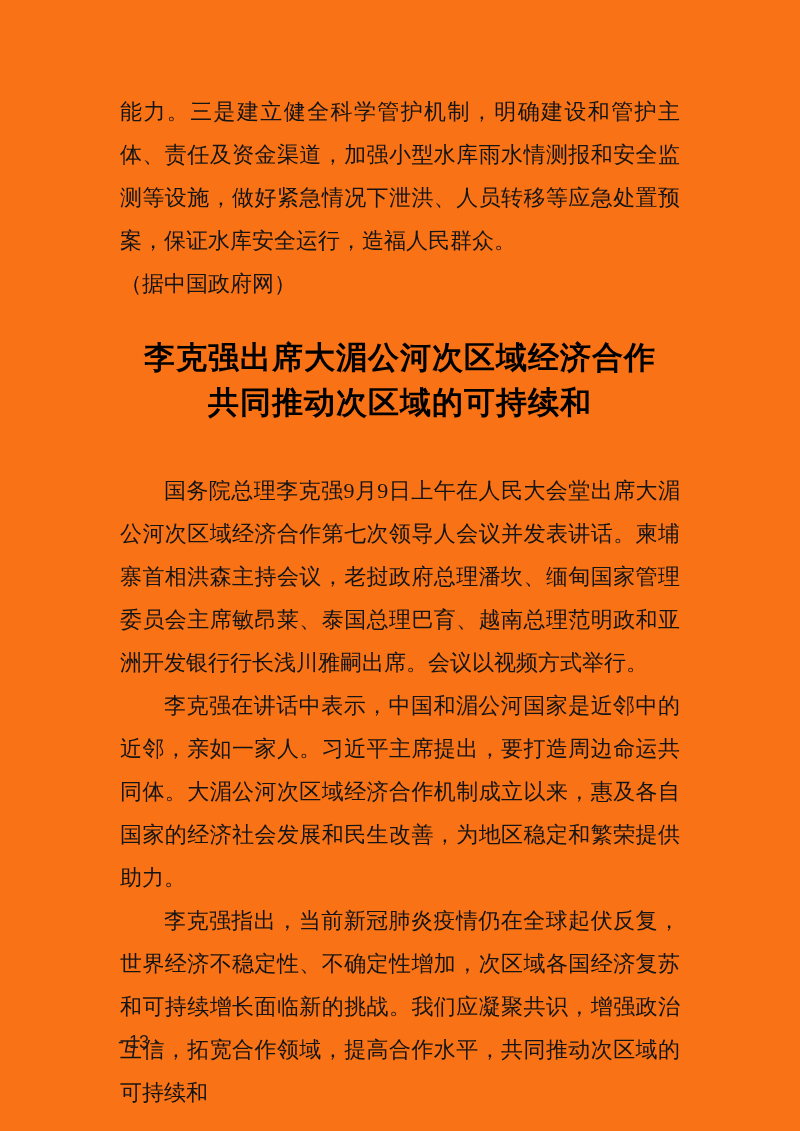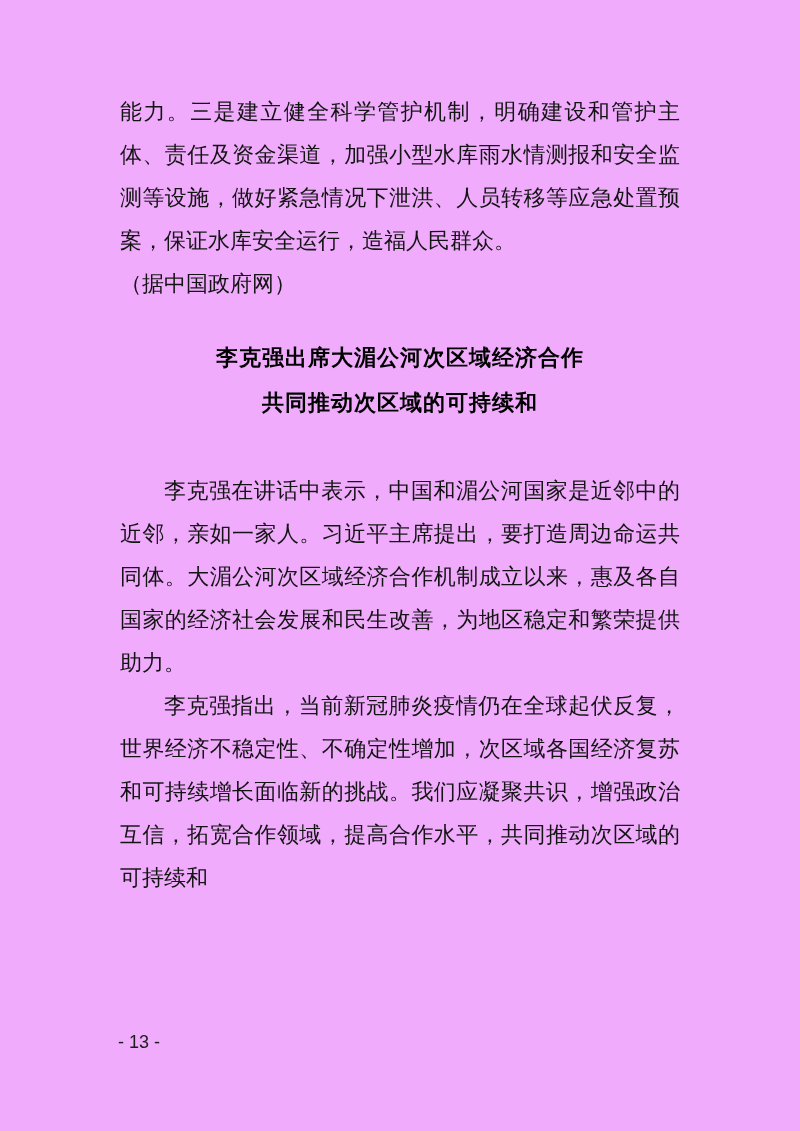--- a/index.html
+++ b/index.html
@@ -4,21 +4,21 @@
 <style>
   html, body {
     margin: 0;
     padding: 0;
     background: #ffffff;
   }
   .page {
     position: relative;
     width: 800px;
     height: 1131px;
-    background: #f0abfc;
+    background: #f97316;
     overflow: hidden;
     font-family: "Liberation Serif", "DejaVu Serif", serif;
     color: #141414;
   }
   .content {
     position: absolute;
     left: 120px;
     top: 90px;
     width: 560px;
     font-size: 22px;
@@ -35,21 +35,21 @@
     text-indent: 0;
   }
   .attribution {
     margin: 0;
     text-align: left;
     text-indent: 0;
     padding-right: 16px;
   }
   .article-title {
     margin: 30px 0 44px 0;
-    font-size: 22px;
+    font-size: 31px;
     line-height: 45px;
     font-weight: 700;
     text-align: center;
     color: #000000;
     letter-spacing: 1px;
   }
   .title-line {
     display: block;
   }
   .page-number {
@@ -70,20 +70,21 @@
 
     <p class="body-text no-indent">能力。三是建立健全科学管护机制，明确建设和管护主体、责任及资金渠道，加强小型水库雨水情测报和安全监测等设施，做好紧急情况下泄洪、人员转移等应急处置预案，保证水库安全运行，造福人民群众。</p>
 
     <p class="attribution">（据中国政府网）</p>
 
     <h1 class="article-title">
       <span class="title-line">李克强出席大湄公河次区域经济合作</span>
       <span class="title-line">共同推动次区域的可持续和</span>
     </h1>
 
+    <p class="body-text">国务院总理李克强9月9日上午在人民大会堂出席大湄公河次区域经济合作第七次领导人会议并发表讲话。柬埔寨首相洪森主持会议，老挝政府总理潘坎、缅甸国家管理委员会主席敏昂莱、泰国总理巴育、越南总理范明政和亚洲开发银行行长浅川雅嗣出席。会议以视频方式举行。</p>
 
     <p class="body-text">李克强在讲话中表示，中国和湄公河国家是近邻中的近邻，亲如一家人。习近平主席提出，要打造周边命运共同体。大湄公河次区域经济合作机制成立以来，惠及各自国家的经济社会发展和民生改善，为地区稳定和繁荣提供助力。</p>
 
     <p class="body-text">李克强指出，当前新冠肺炎疫情仍在全球起伏反复，世界经济不稳定性、不确定性增加，次区域各国经济复苏和可持续增长面临新的挑战。我们应凝聚共识，增强政治互信，拓宽合作领域，提高合作水平，共同推动次区域的可持续和</p>
 
   </div>
 
   <div class="page-number">- 13 -</div>
 </div>
 

